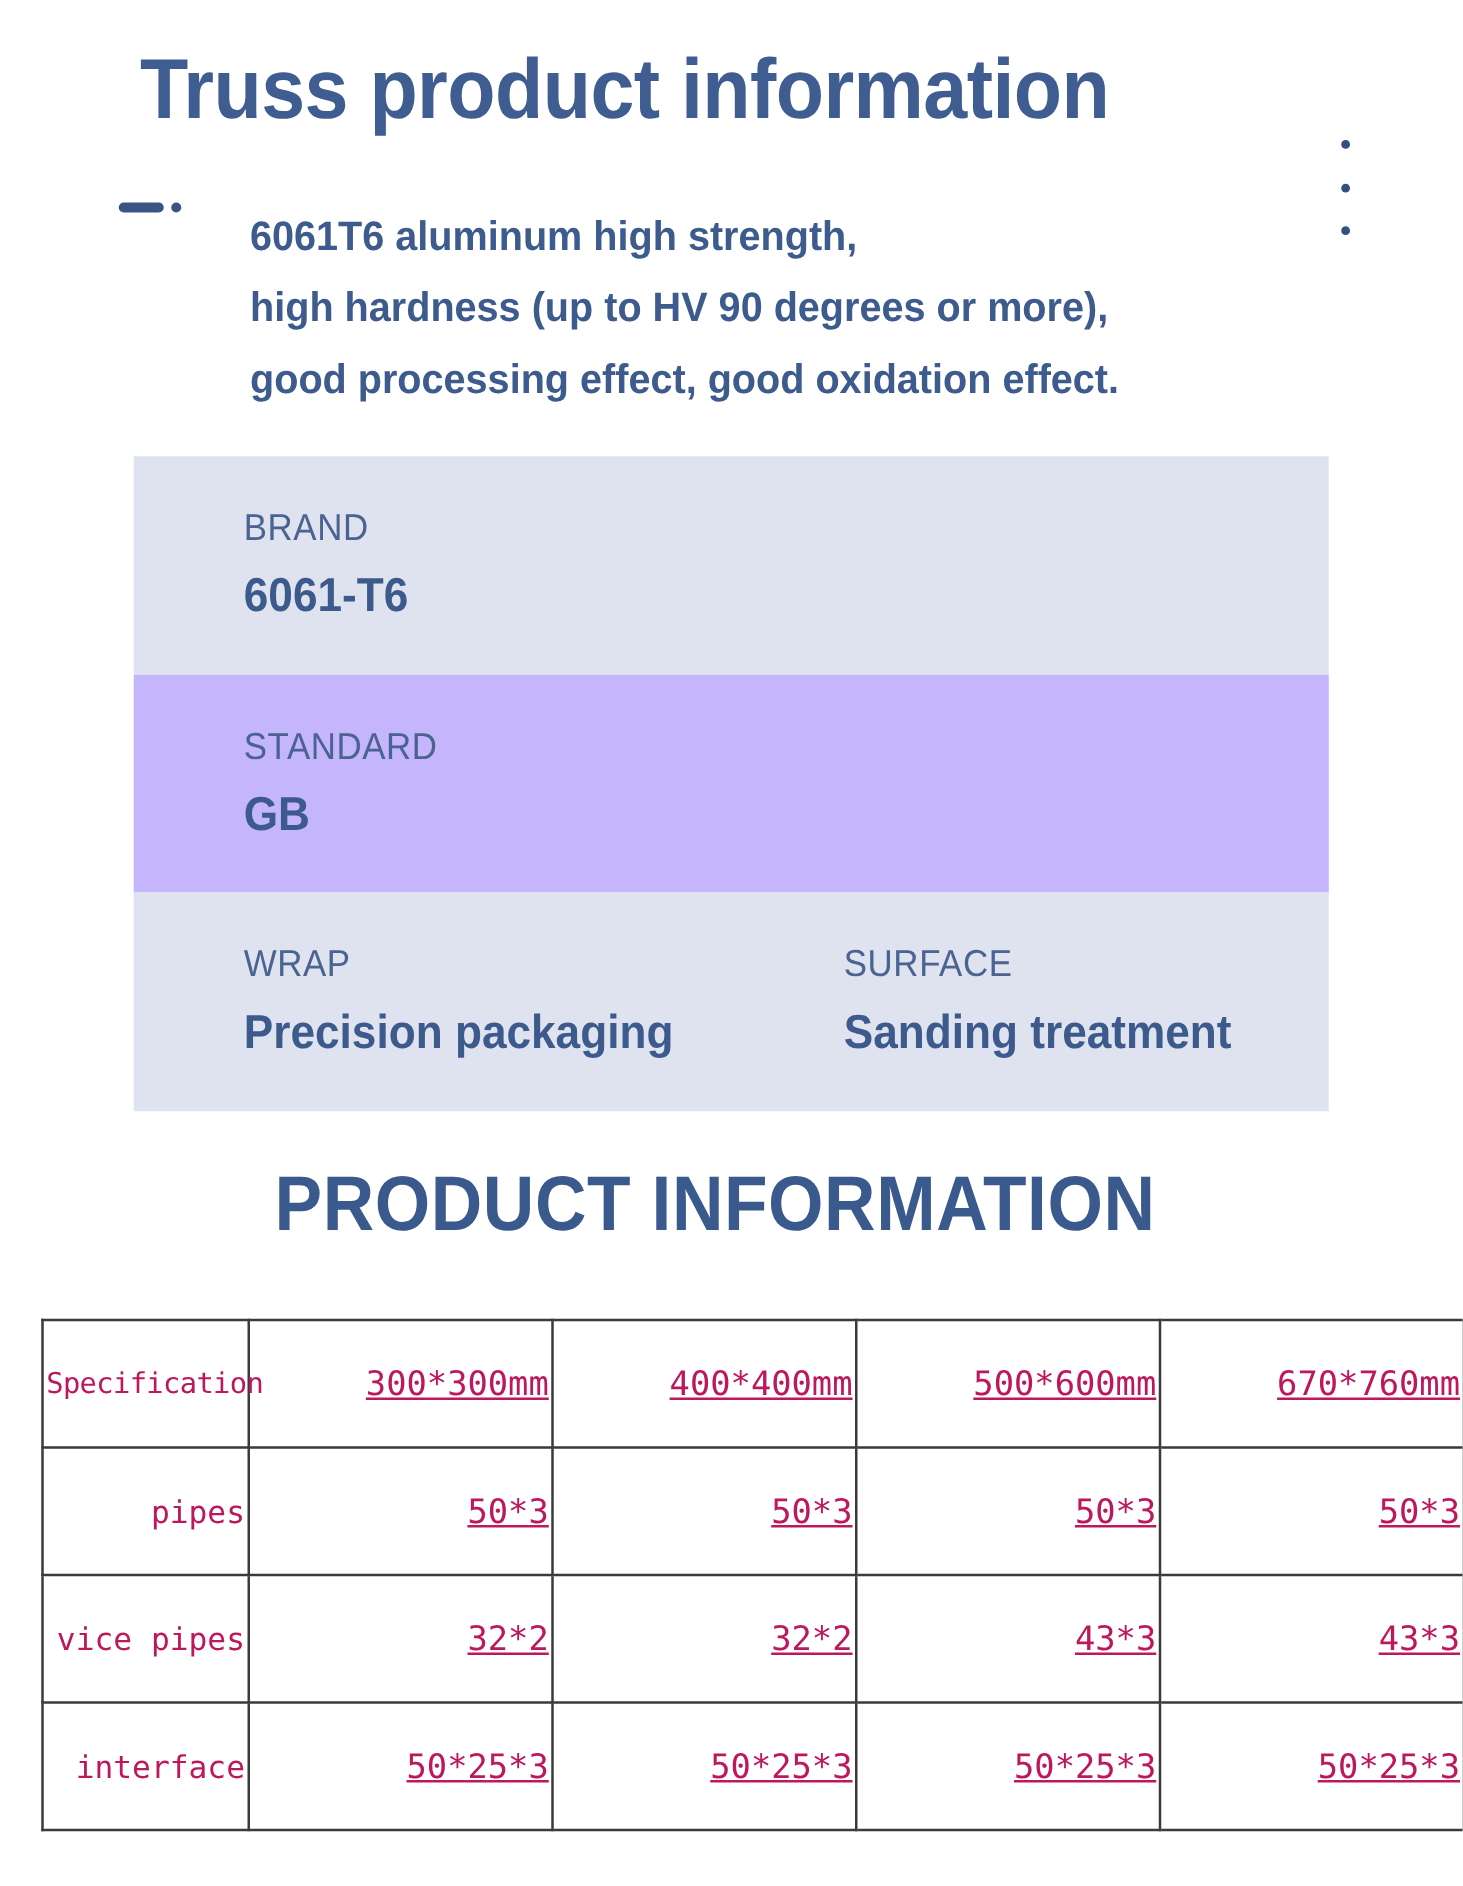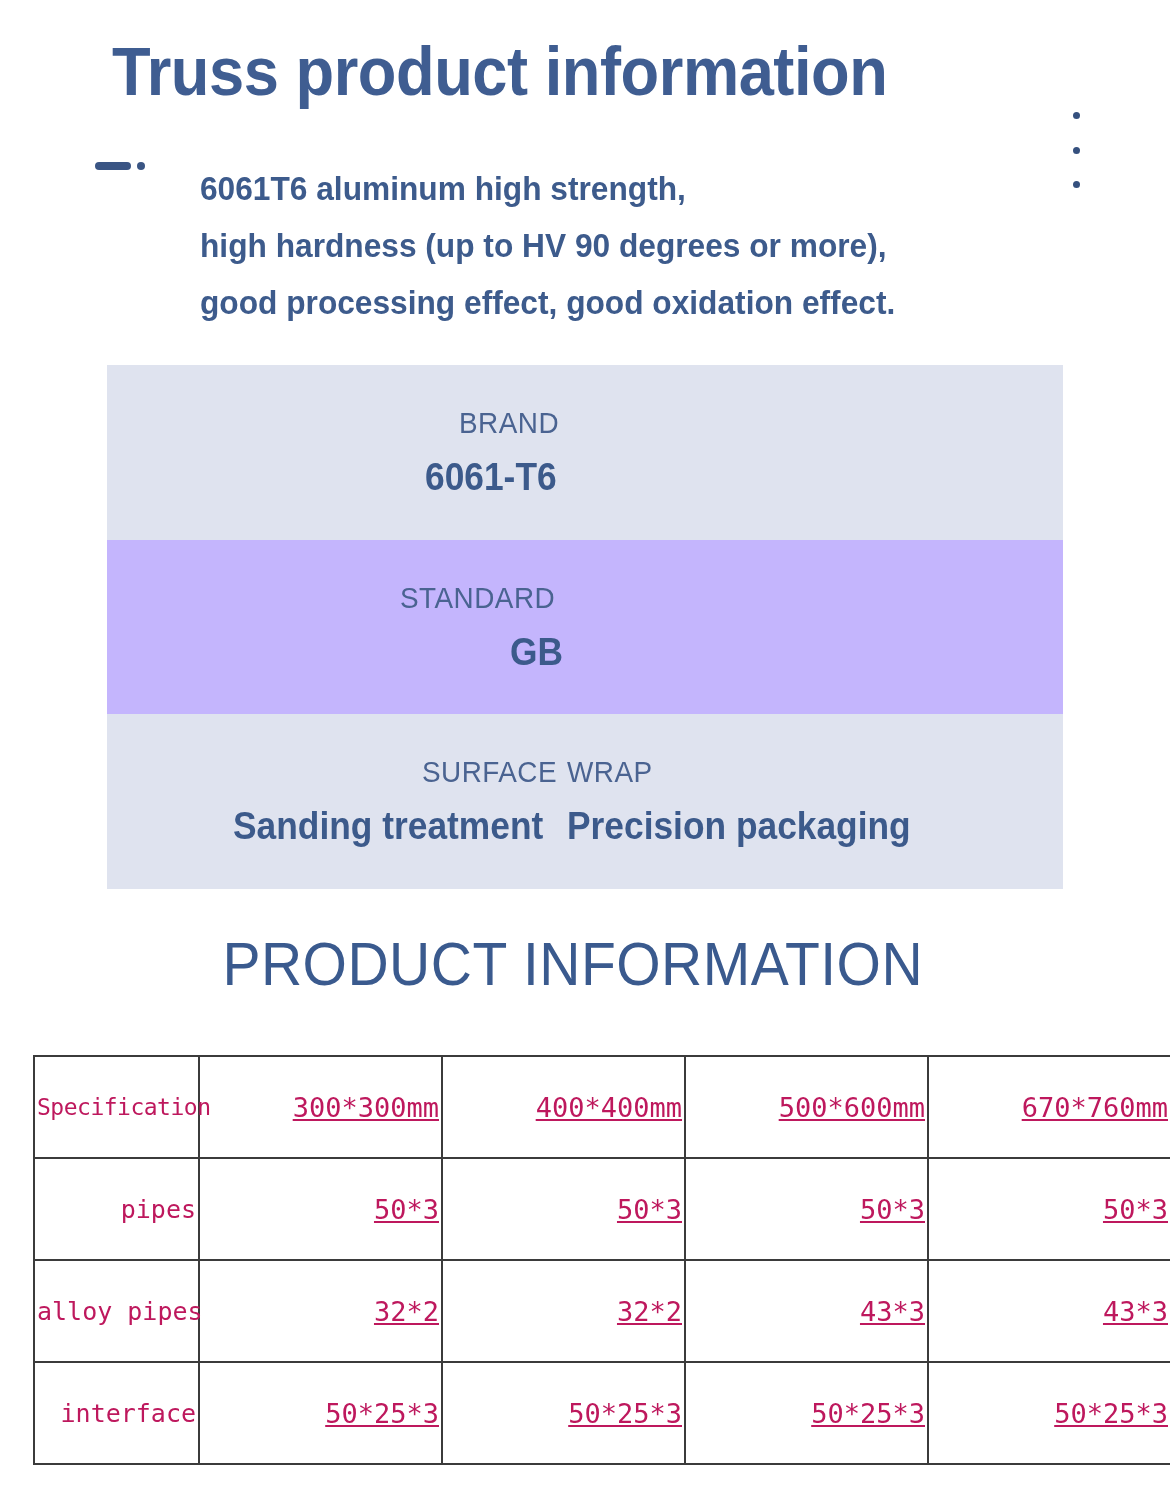--- a/index.html
+++ b/index.html
@@ -111,21 +111,21 @@
     box-sizing: border-box;
   }
   .spec-row.light { background: #dfe3ef; }
   .spec-row.dark  { background: #c4b5fd; }
 
   .spec-cell {
     display: flex;
     flex-direction: column;
     justify-content: center;
   }
-  .spec-cell.col1 { width: 372px; align-items: flex-end; }
+  .spec-cell.col1 { width: 372px; }
   .spec-cell.col2 { width: 480px; }
 
   .spec-key {
     font-family: "Liberation Sans", sans-serif;
     font-size: 30px;
     font-weight: 400;
     color: #4a6391;
     letter-spacing: 0.5px;
     transform: scaleX(0.93);
     transform-origin: left center;
@@ -144,21 +144,21 @@
 
   
   .section-heading {
     position: absolute;
     left: 0;
     top: 928px;
     width: 1145px;
     text-align: center;
     font-family: "Liberation Sans", sans-serif;
     font-size: 62px;
-    font-weight: 400;
+    font-weight: 700;
     color: #3a5a8e;
     letter-spacing: 0.5px;
     white-space: nowrap;
   }
   .section-heading span {
     display: inline-block;
     transform: scaleX(0.92);
   }
 
   
@@ -228,27 +228,27 @@
   </div>
 
   <div class="spec-row dark">
     <div class="spec-cell col1">
       <div class="spec-key">STANDARD</div>
       <div class="spec-val">GB</div>
     </div>
   </div>
 
   <div class="spec-row light">
+    <div class="spec-cell col2">
+      <div class="spec-key">WRAP</div>
+      <div class="spec-val">Precision packaging</div>
+    </div>
     <div class="spec-cell col1">
       <div class="spec-key">SURFACE</div>
       <div class="spec-val">Sanding treatment</div>
-    </div>
-    <div class="spec-cell col2">
-      <div class="spec-key">WRAP</div>
-      <div class="spec-val">Precision packaging</div>
     </div>
   </div>
 
 </div>
 
 <div class="section-heading">
   <span>PRODUCT INFORMATION</span>
 </div>
 
 <table class="product-table">
@@ -261,21 +261,21 @@
       <td class="datacell">670*760mm</td>
     </tr>
     <tr>
       <td class="rowhead">pipes</td>
       <td class="datacell">50*3</td>
       <td class="datacell">50*3</td>
       <td class="datacell">50*3</td>
       <td class="datacell">50*3</td>
     </tr>
     <tr>
-      <td class="rowhead">alloy pipes</td>
+      <td class="rowhead">vice pipes</td>
       <td class="datacell">32*2</td>
       <td class="datacell">32*2</td>
       <td class="datacell">43*3</td>
       <td class="datacell">43*3</td>
     </tr>
     <tr>
       <td class="rowhead">interface</td>
       <td class="datacell">50*25*3</td>
       <td class="datacell">50*25*3</td>
       <td class="datacell">50*25*3</td>

